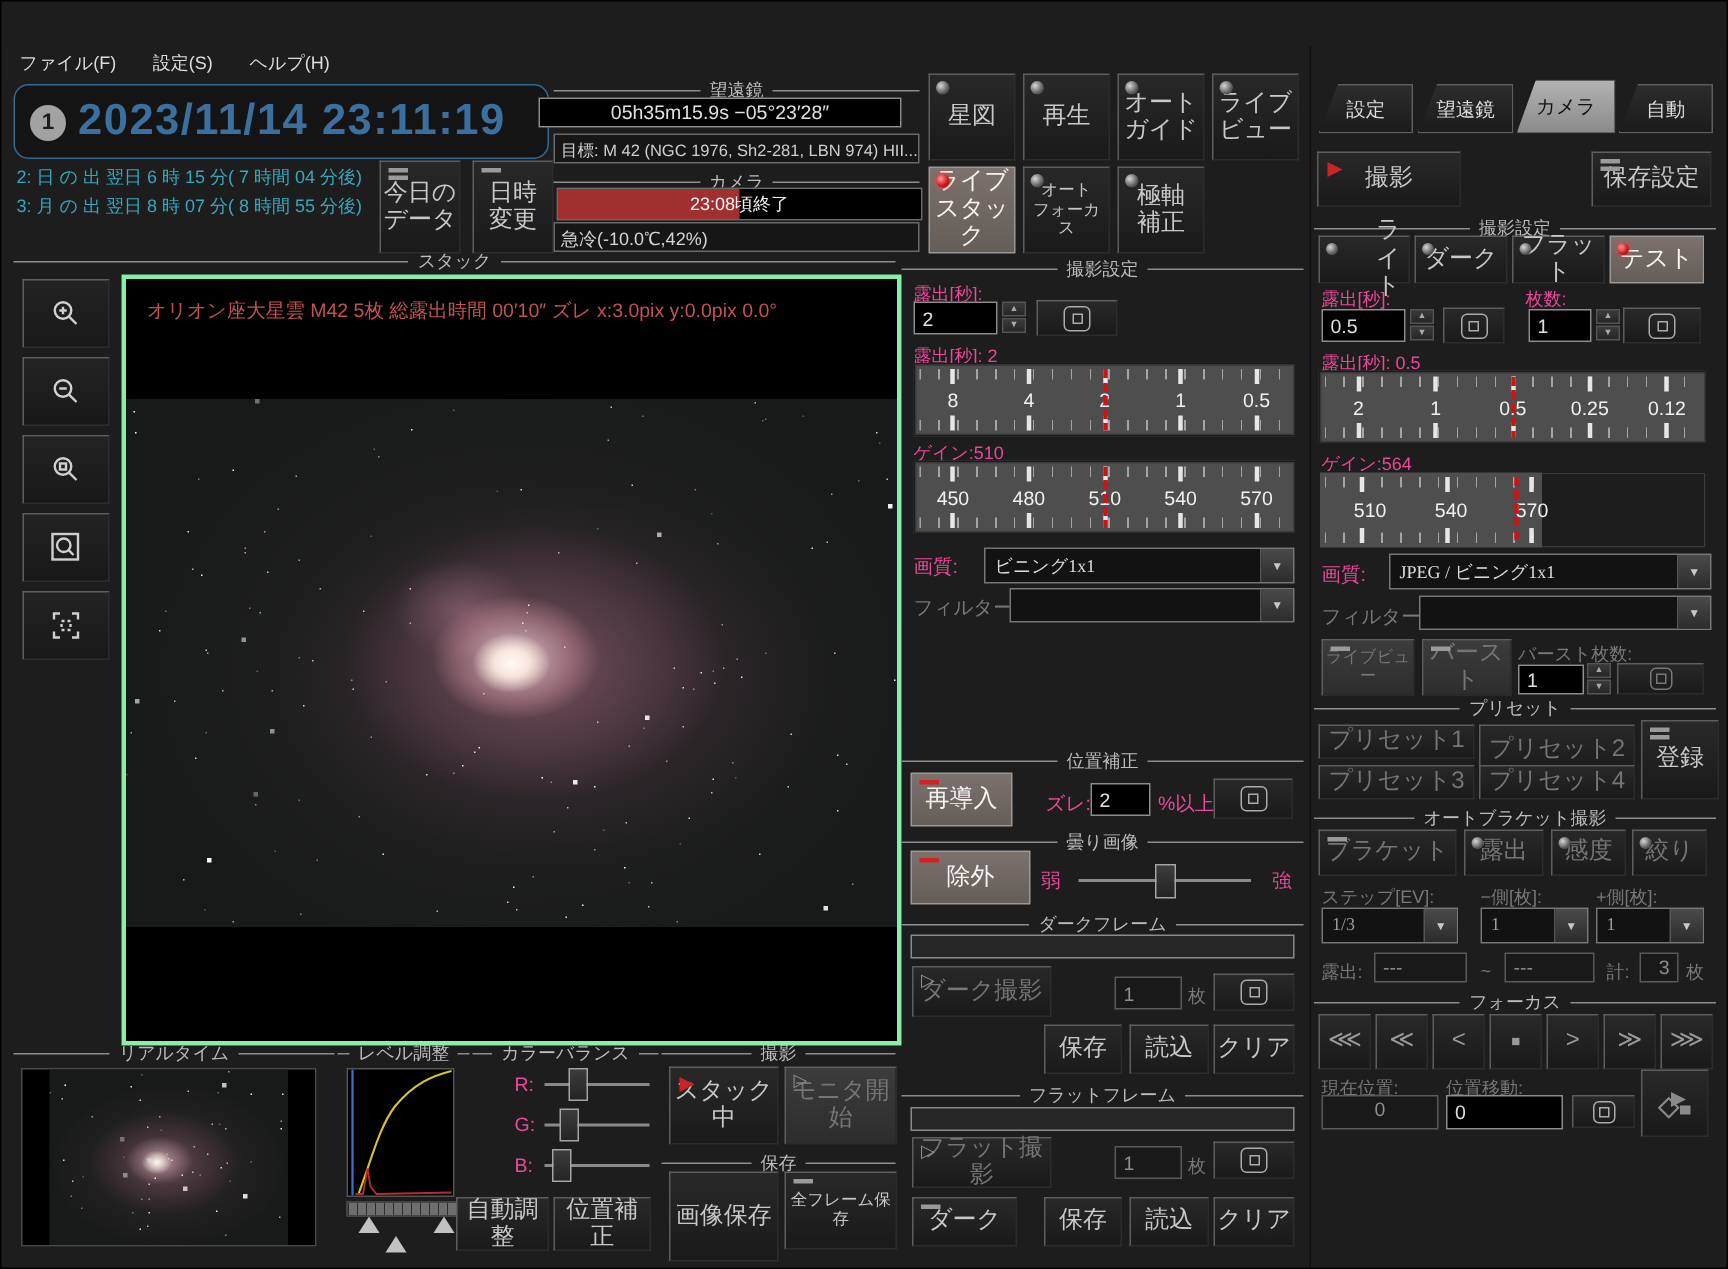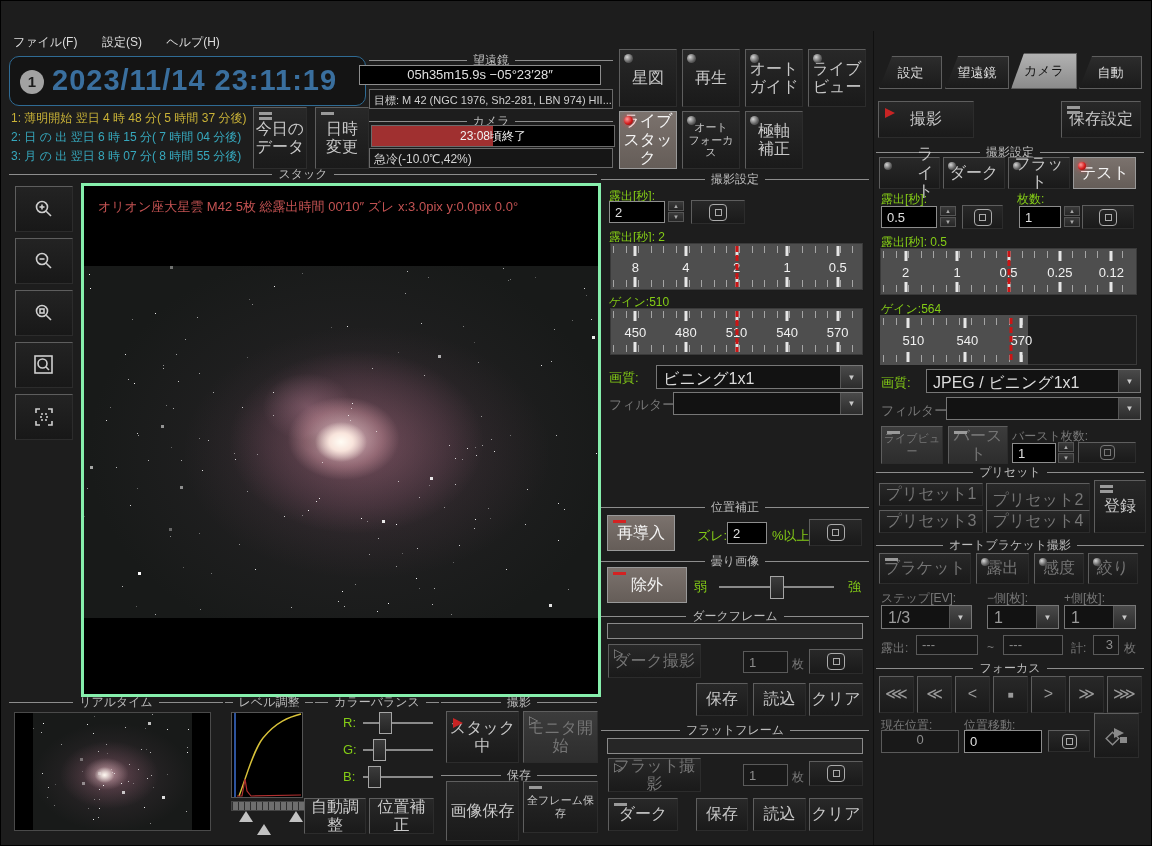--- a/index.html
+++ b/index.html
@@ -38,21 +38,21 @@
   .field{background:#000;border:1px solid #8d8d8d;color:#e0e0e0;font-size:13px;padding:1px 5px;
     position:absolute;box-sizing:border-box;font-family:"Liberation Sans",sans-serif;}
   .field.dim{background:#191919;border-color:#5a5a5a;color:#8d8d8d;}
   .spin{position:absolute;display:flex;flex-direction:column;gap:1px;}
   .spin .a{width:16px;height:10px;background:linear-gradient(#3a3a3a,#262626);border:1px solid #555;
     color:#aaa;font-size:6px;line-height:8px;text-align:center;box-sizing:border-box;}
   .defbtn{display:flex;align-items:center;justify-content:center;}
   .defbtn .o{width:16px;height:15px;border:1px solid #ababab;border-radius:4px;display:flex;align-items:center;justify-content:center;}
   .defbtn .i{width:5px;height:5px;border:1px solid #ababab;}
   .dd{position:absolute;display:flex;background:#121212;border:1px solid #777;box-sizing:border-box;}
-  .dd .val{flex:1;font-size:16px;color:#dcdcdc;padding:3px 6px;overflow:hidden;white-space:nowrap;}
+  .dd .val{flex:1;font-size:12px;color:#dcdcdc;padding:3px 6px;overflow:hidden;white-space:nowrap;font-family:Liberation Serif, serif;}
   .dd .arrow{width:21px;background:linear-gradient(#4a4a4a,#2c2c2c);border-left:1px solid #555;color:#c8c8c8;
     text-align:center;font-size:8px;display:flex;align-items:center;justify-content:center;}
   .dd .arrow::before{content:"▼";}
   .dd.dim .val{color:#8a8a8a;}
   
   .scale{position:absolute;background:#4e4e4e;border:1px solid #1c1c1c;box-shadow:inset 0 0 0 1px #3a3a3a;}
   .scale .ticks{position:absolute;height:7px;left:3px;right:3px;
     background:repeating-linear-gradient(90deg,#a5a5a5 0 1px,transparent 1px 12.6px);}
   .scale .ticks.top{top:3px;} .scale .ticks.bot{bottom:3px;}
   .scale .major{position:absolute;width:3px;height:10px;background:#e6e6e6;transform:translateX(-50%);}
@@ -90,21 +90,21 @@
       radial-gradient(ellipse 28px 20px at 46% 52%, rgba(240,200,205,.6), rgba(0,0,0,0) 80%),
       radial-gradient(ellipse 58px 40px at 48% 53%, rgba(175,110,132,.42), rgba(0,0,0,0) 85%),
       radial-gradient(ellipse 90px 62px at 50% 55%, rgba(110,80,96,.3), rgba(0,0,0,0) 88%);}
   
   .track{position:absolute;height:2px;background:#8a8a8a;}
   .handle{position:absolute;width:12px;height:21px;background:linear-gradient(#3c3c3c,#242424);border:1px solid #a5a5a5;}
   .tri{position:absolute;width:0;height:0;border-style:solid;}
   .tri.up{border-width:0 7px 11px 7px;border-color:transparent transparent #c2c2c2 transparent;}
   .ruler{position:absolute;background:#6e6e6e;height:8px;
     background-image:repeating-linear-gradient(90deg,#2e2e2e 0 1px,transparent 1px 6px);border:1px solid #444;}
-  label,.lbl{font-size:12px;color:#84cc16;}
+  label,.lbl{font-size:12px;color:#ec4899;}
   .lbl{position:absolute;}
   .lbl.dim{color:#787878;}
   .progress{position:absolute;background:#000;border:1px solid #6a6a6a;overflow:hidden;}
   .progress .fill{position:absolute;left:0;top:0;bottom:0;background:#a03030;}
   .progress .ptext{position:absolute;left:0;right:0;top:2px;text-align:center;color:#f2f2f2;font-size:12px;}
 </style>
 </head>
 <body>
 
 <div class="window">
@@ -115,21 +115,20 @@
     <span class="menu-item">設定(S)</span>
     <span class="menu-item">ヘルプ(H)</span>
   </div>
 
   <div class="abs" style="left:8px;top:55px;width:357px;height:50px;border:1px solid #2f6b94;border-radius:10px;background:#141414;">
     <div class="abs" style="left:10px;top:13px;width:24px;height:24px;border-radius:50%;background:#a2a2a2;color:#1c1c1c;font-size:15px;font-weight:bold;text-align:center;line-height:24px;">1</div>
     <div class="abs" style="left:42px;top:7px;font-size:29px;font-weight:bold;letter-spacing:1px;color:#3a6f9e;">2023/11/14 23:11:19</div>
   </div>
 
   <div class="abs" style="left:10px;top:108px;width:240px;">
-    <div style="font-size:12px;color:#c9b237;line-height:19px;white-space:nowrap;">1: 薄明開始 翌日 4 時 48 分( 5 時間 37 分後)</div>
     <div style="font-size:12px;color:#36a8bd;line-height:19px;white-space:nowrap;">2: 日 の 出 翌日 6 時 15 分( 7 時間 04 分後)</div>
     <div style="font-size:12px;color:#36a8bd;line-height:19px;white-space:nowrap;">3: 月 の 出 翌日 8 時 07 分( 8 時間 55 分後)</div>
   </div>
 
   <div class="btn" style="left:252px;top:106px;width:54px;height:62px;">
     <span class="lamp dbl"></span>
     <span>今日の
 データ</span>
   </div>
   <div class="btn" style="left:314px;top:106px;width:54px;height:62px;">

